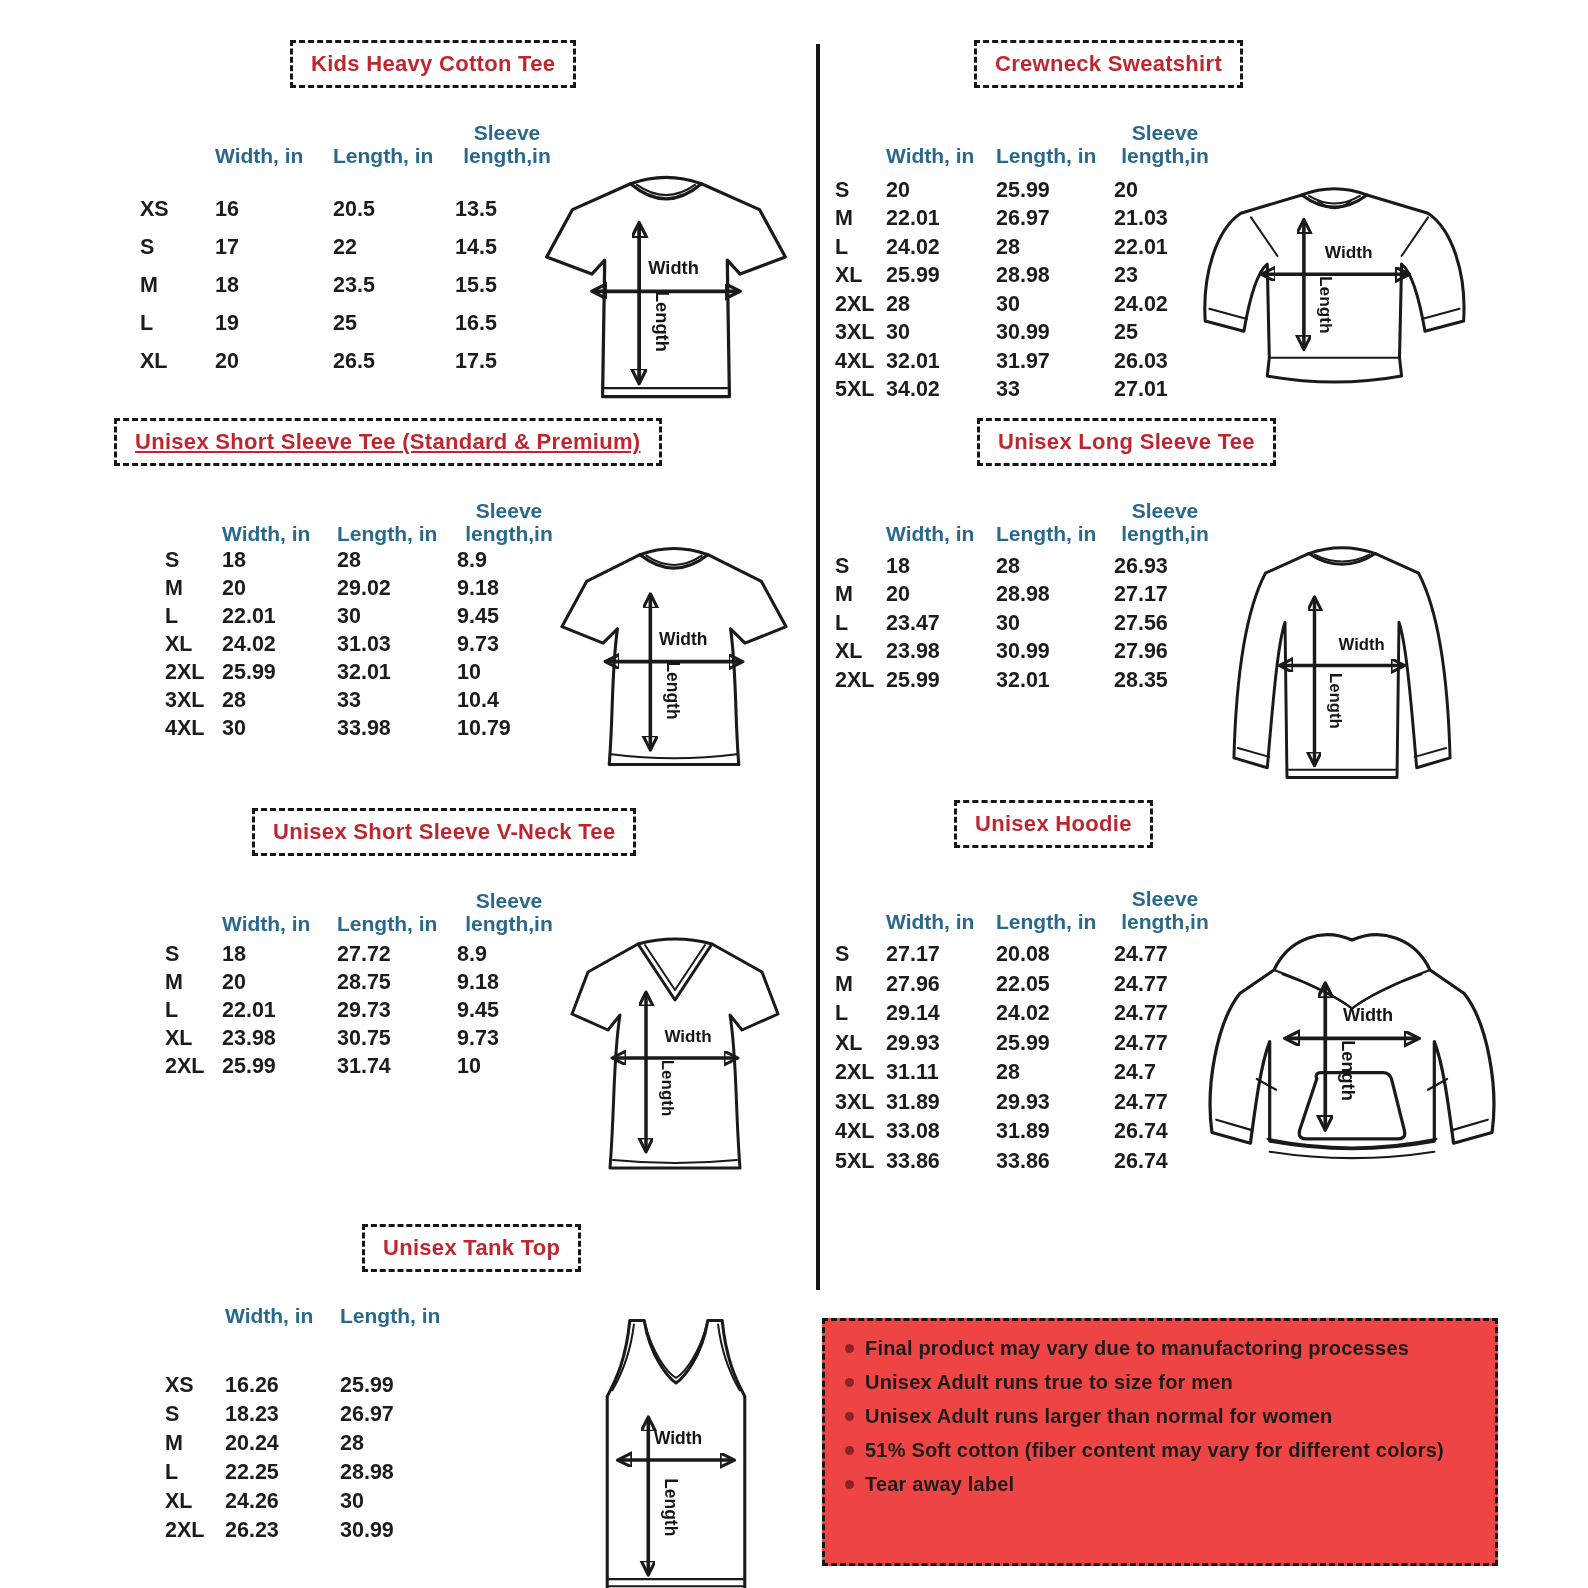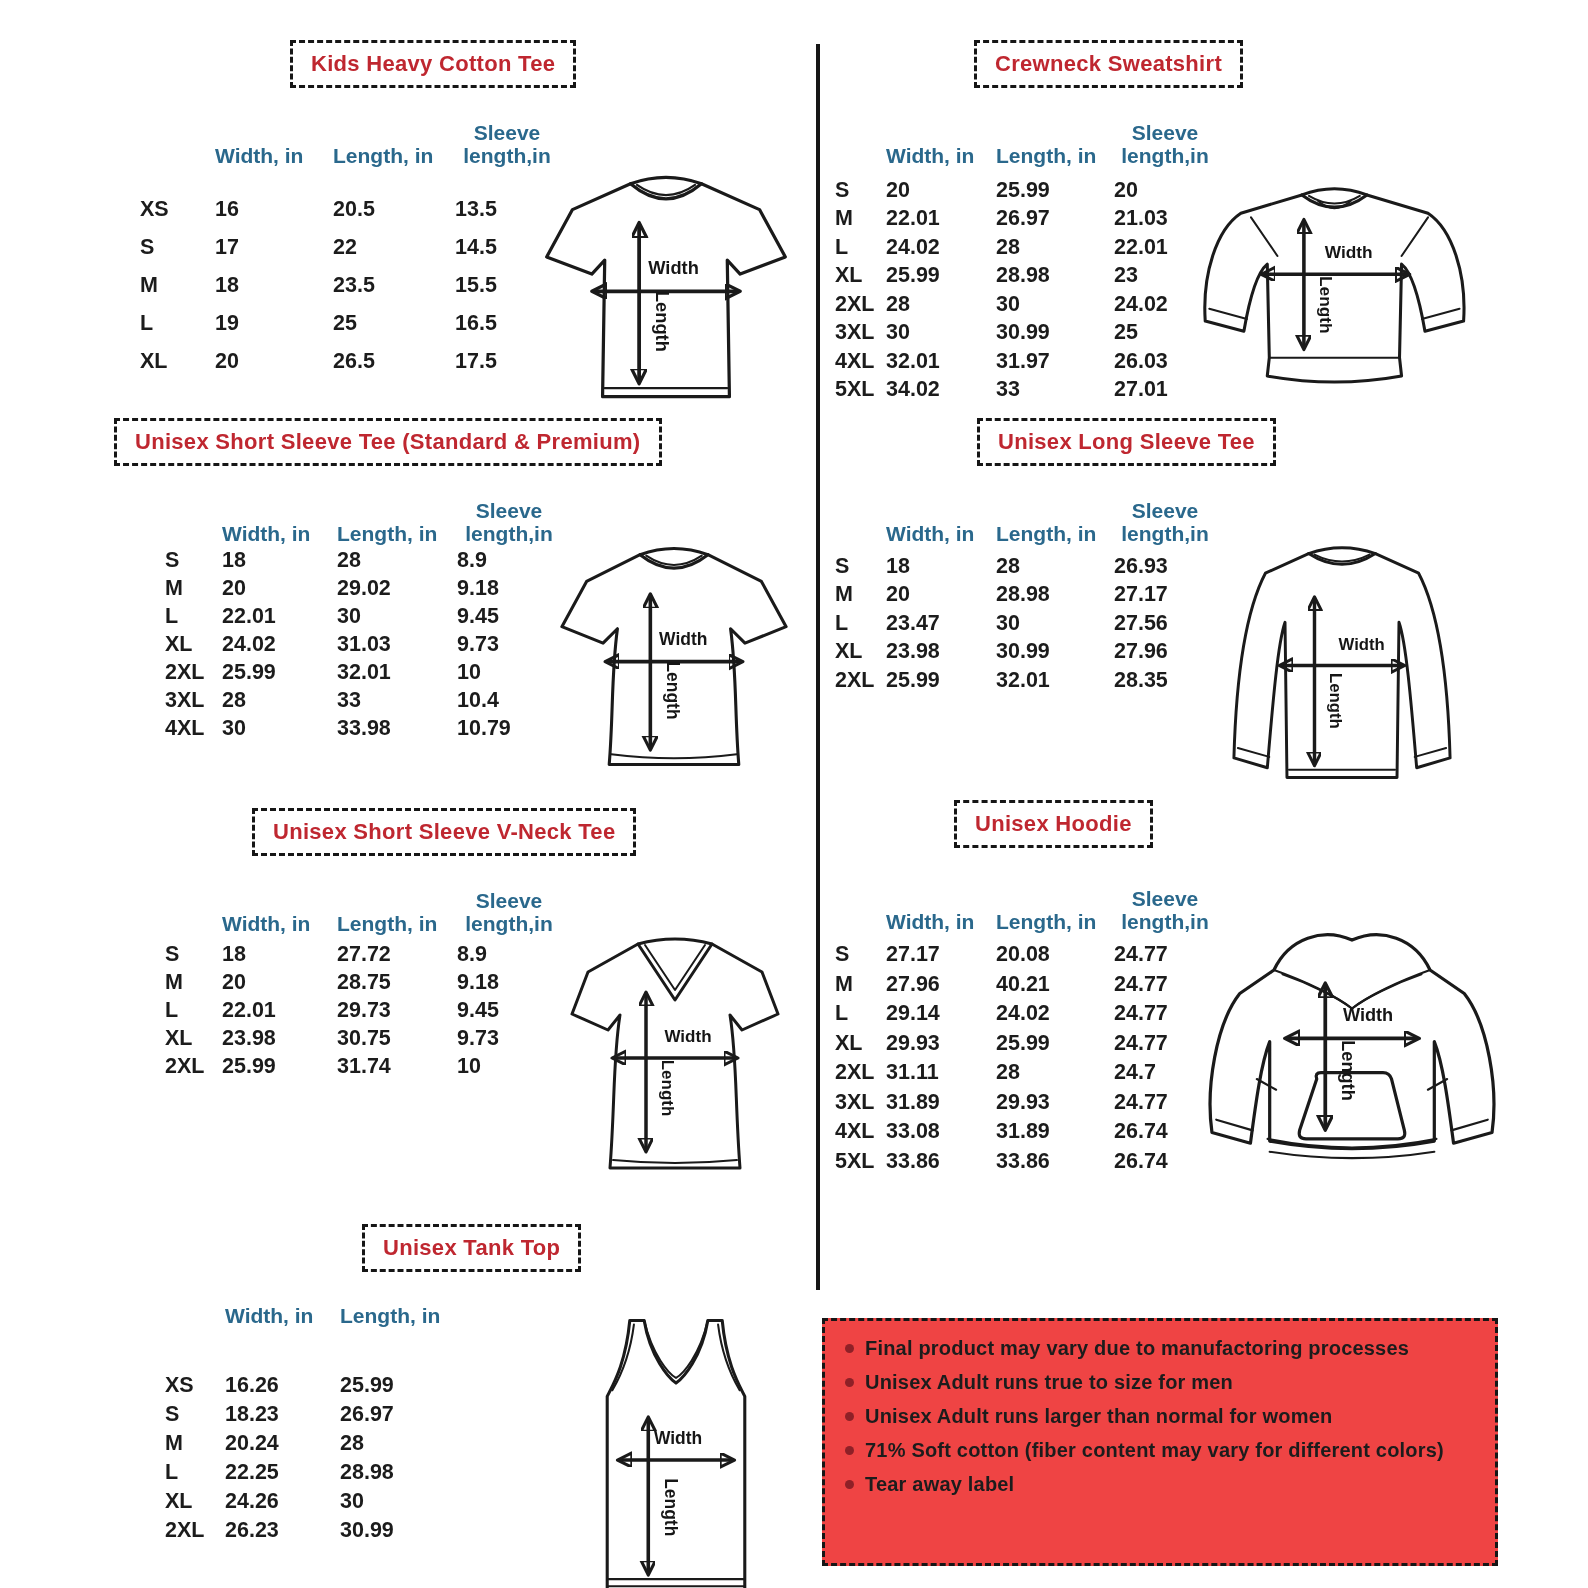--- a/index.html
+++ b/index.html
@@ -78,21 +78,21 @@
       <path class="thin" d="M98,25 Q125,44 152,25"></path>
       <path class="thin" d="M68,214 L182,214"></path>
       <line class="shaft" x1="58" y1="124" x2="192" y2="124" marker-start="url(#ah1)" marker-end="url(#ah1)"></line>
       <line class="shaft" x1="100" y1="62" x2="100" y2="208" marker-start="url(#ah1)" marker-end="url(#ah1)"></line>
       <text x="132" y="108" text-anchor="middle">Width</text>
       <text x="116" y="152" text-anchor="middle" transform="rotate(90 116 152)">Length</text>
     </svg>
   </div>
 
   <div class="sec" style="left:100px;top:418px;width:710px;height:380px;">
-    <div class="titlebox" style="left:14px;top:0;">
+    <div class="titlebox" style="left:14px;top:0;text-decoration:underline;">
       <span>Unisex Short Sleeve Tee (Standard &amp; Premium)</span>
     </div>
     <div class="thead g4b" style="left:60px;top:62px;height:58px;">
       <span class="hc"></span>
       <span class="hc">Width, in</span>
       <span class="hc">Length, in</span>
       <span class="hc sleeve">Sleeve
 length,in</span>
     </div>
     <div class="tbody g4b rh28" style="left:60px;top:128px;">
@@ -278,21 +278,21 @@
     </div>
     <div class="thead g4c" style="left:8px;top:68px;height:58px;">
       <span class="hc"></span>
       <span class="hc">Width, in</span>
       <span class="hc">Length, in</span>
       <span class="hc sleeve">Sleeve
 length,in</span>
     </div>
     <div class="tbody g4c rh295" style="left:8px;top:140px;">
         <div class="trow"><span class="cell size">S</span><span class="cell">27.17</span><span class="cell">20.08</span><span class="cell">24.77</span></div>
-        <div class="trow"><span class="cell size">M</span><span class="cell">27.96</span><span class="cell">40.21</span><span class="cell">24.77</span></div>
+        <div class="trow"><span class="cell size">M</span><span class="cell">27.96</span><span class="cell">22.05</span><span class="cell">24.77</span></div>
         <div class="trow"><span class="cell size">L</span><span class="cell">29.14</span><span class="cell">24.02</span><span class="cell">24.77</span></div>
         <div class="trow"><span class="cell size">XL</span><span class="cell">29.93</span><span class="cell">25.99</span><span class="cell">24.77</span></div>
         <div class="trow"><span class="cell size">2XL</span><span class="cell">31.11</span><span class="cell">28</span><span class="cell">24.7</span></div>
         <div class="trow"><span class="cell size">3XL</span><span class="cell">31.89</span><span class="cell">29.93</span><span class="cell">24.77</span></div>
         <div class="trow"><span class="cell size">4XL</span><span class="cell">33.08</span><span class="cell">31.89</span><span class="cell">26.74</span></div>
         <div class="trow"><span class="cell size">5XL</span><span class="cell">33.86</span><span class="cell">33.86</span><span class="cell">26.74</span></div>
       </div>
     <svg class="garm" style="left:375px;top:115px;" width="310" height="280" viewBox="0 0 290 255">
       <defs>
           <marker id="ah7" markerUnits="userSpaceOnUse" markerWidth="18" markerHeight="16" refX="12" refY="7" orient="auto-start-reverse">
@@ -327,21 +327,21 @@
     <div class="note">
         <span class="dot"></span>
         <span>Unisex Adult runs true to size for men</span>
       </div>
     <div class="note">
         <span class="dot"></span>
         <span>Unisex Adult runs larger than normal for women</span>
       </div>
     <div class="note">
         <span class="dot"></span>
-        <span>71% Soft cotton (fiber content may vary for different colors)</span>
+        <span>51% Soft cotton (fiber content may vary for different colors)</span>
       </div>
     <div class="note">
         <span class="dot"></span>
         <span>Tear away label</span>
       </div>
   </div>
 
 </div>
 
 </body></html>

